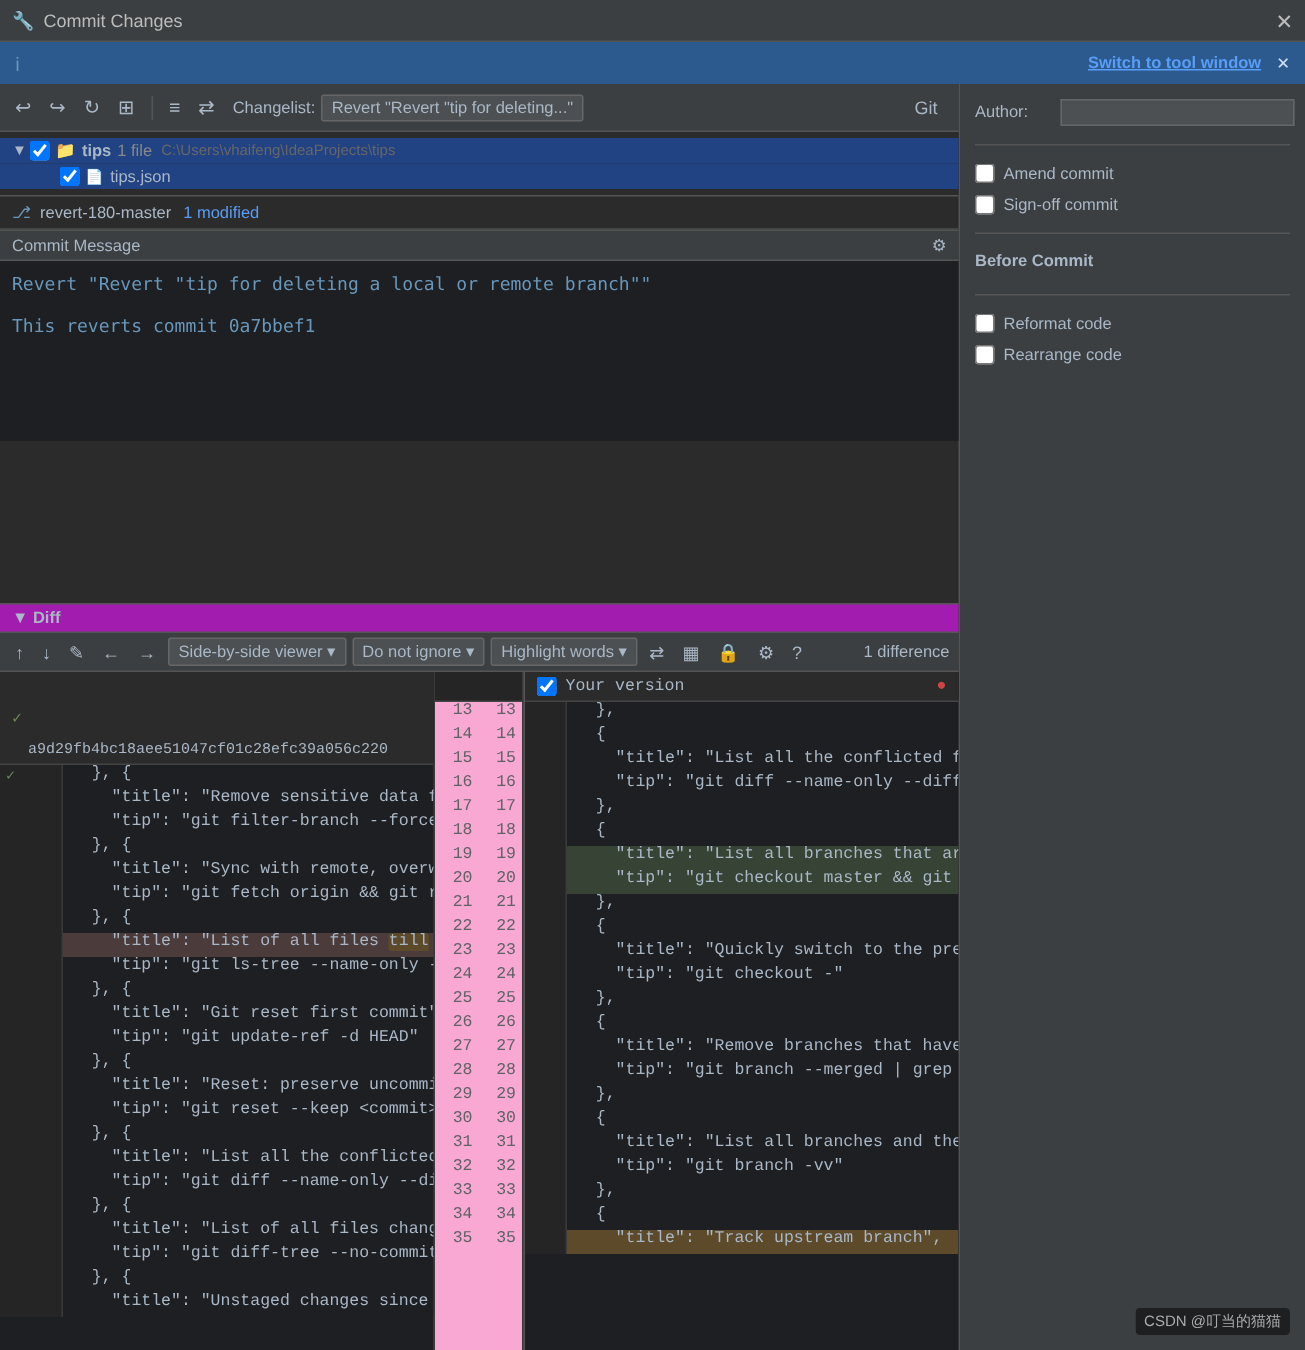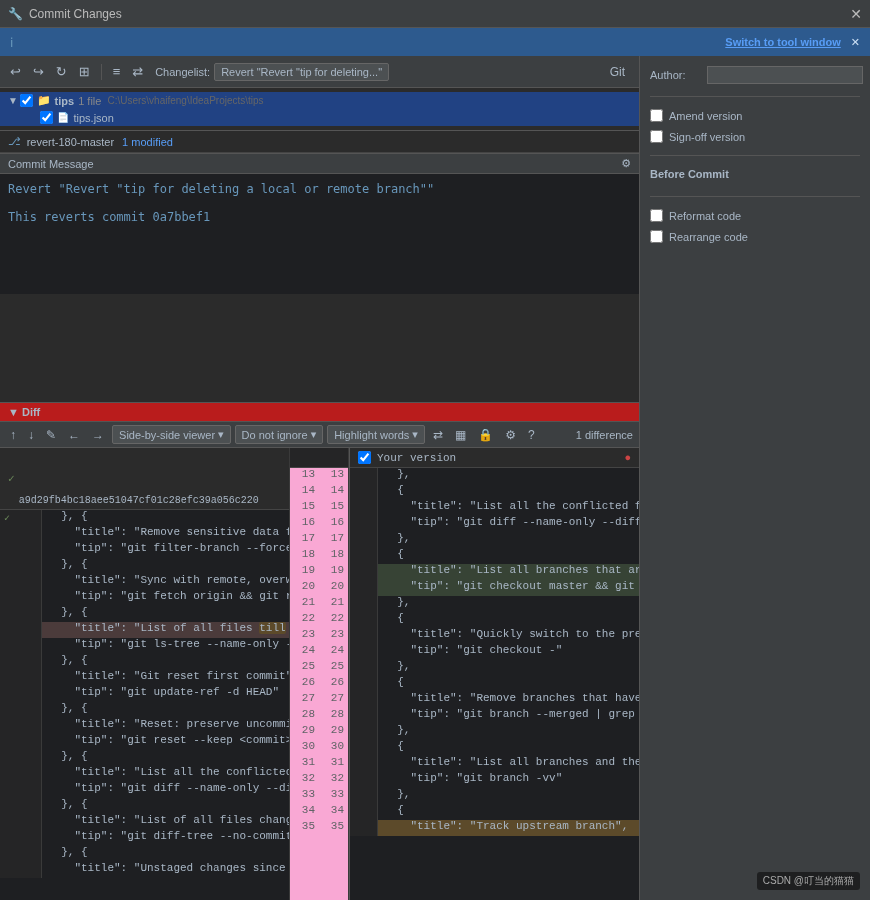--- a/index.html
+++ b/index.html
@@ -153,21 +153,21 @@
       max-height: 120px;
     }
 
     .diff-section {
       display: flex;
       flex-direction: column;
       flex: 2;
       min-height: 0;
     }
     .diff-header {
-      background: #b91c1c;
+      background: #a21caf;
       padding: 3px 8px;
       font-size: 11px;
       color: #a9b7c6;
       display: flex;
       align-items: center;
       border-bottom: 1px solid #555;
       border-top: 1px solid #555;
     }
     .diff-toolbar {
       background: #3c3f41;
@@ -763,25 +763,25 @@
   </div>
 
   <div class="right-panel">
     <div class="author-row">
       <span>Author:</span>
       <input type="text" class="author-input" placeholder="" style="">
     </div>
     <div class="divider"></div>
     <div class="checkbox-row">
       <input type="checkbox" style="">
-      <span>Amend version</span>
+      <span>Amend commit</span>
     </div>
     <div class="checkbox-row">
       <input type="checkbox" style="">
-      <span>Sign-off version</span>
+      <span>Sign-off commit</span>
     </div>
     <div class="divider"></div>
     <div class="right-section-title">Before Commit</div>
     <div class="divider"></div>
     <div class="checkbox-row">
       <input type="checkbox" style="">
       <span>Reformat code</span>
     </div>
     <div class="checkbox-row">
       <input type="checkbox" style="">

